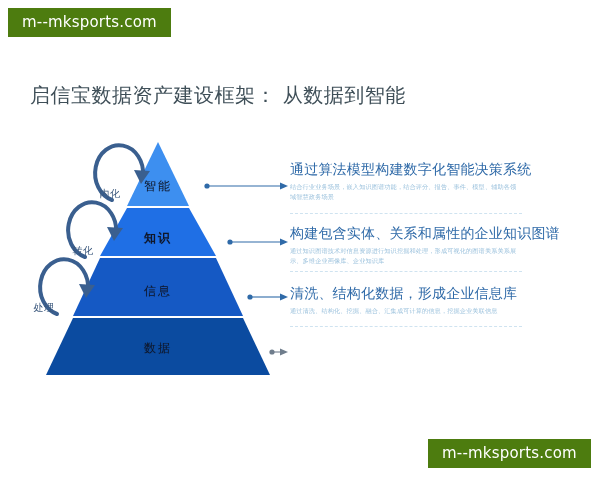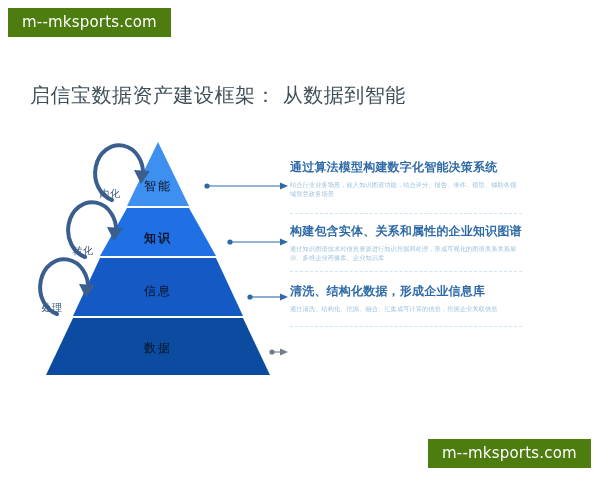--- a/index.html
+++ b/index.html
@@ -78,22 +78,22 @@
   }
 
   
   .desc {
     position: absolute;
     left: 290px;
     width: 232px;
   }
   .desc-title {
     color: #2f6aa8;
-    font-size: 12px;
-    font-weight: bold;
+    font-size: 14px;
+    font-weight: normal;
     letter-spacing: 0.2px;
     line-height: 1.3;
     margin: 0 0 4px 0;
     white-space: nowrap;
   }
   .desc-body {
     color: #9cc2dd;
     font-size: 6.2px;
     line-height: 1.55;
     letter-spacing: 0.1px;
@@ -157,21 +157,21 @@
     </g>
   </svg>
 
   <div class="tier-label" style="left:158px; top:186px;">智能</div>
   <div class="tier-label" style="left:158px; top:238px;font-weight:bold;">知识</div>
   <div class="tier-label" style="left:158px; top:291px;">信息</div>
   <div class="tier-label" style="left:158px; top:348px;">数据</div>
 
   <div class="cycle-label" style="left:110px; top:194px;">内化</div>
   <div class="cycle-label" style="left:83px; top:251px;">转化</div>
-  <div class="cycle-label" style="left:52px; top:308px;">处理</div>
+  <div class="cycle-label" style="left:44px; top:308px;">处理</div>
 
   <div class="desc" style="top:160px;">
     <p class="desc-title">通过算法模型构建数字化智能决策系统</p>
     <p class="desc-body">结合行业业务场景，嵌入知识图谱功能，结合评分、报告、事件、模型、辅助各领域智慧政务场景</p>
   </div>
   <div class="sep" style="top:213px;"></div>
 
   <div class="desc" style="top:224px;">
     <p class="desc-title">构建包含实体、关系和属性的企业知识图谱</p>
     <p class="desc-body">通过知识图谱技术对信息资源进行知识挖掘和处理，形成可视化的图谱关系关系展示、多维企业画像库、企业知识库</p>

